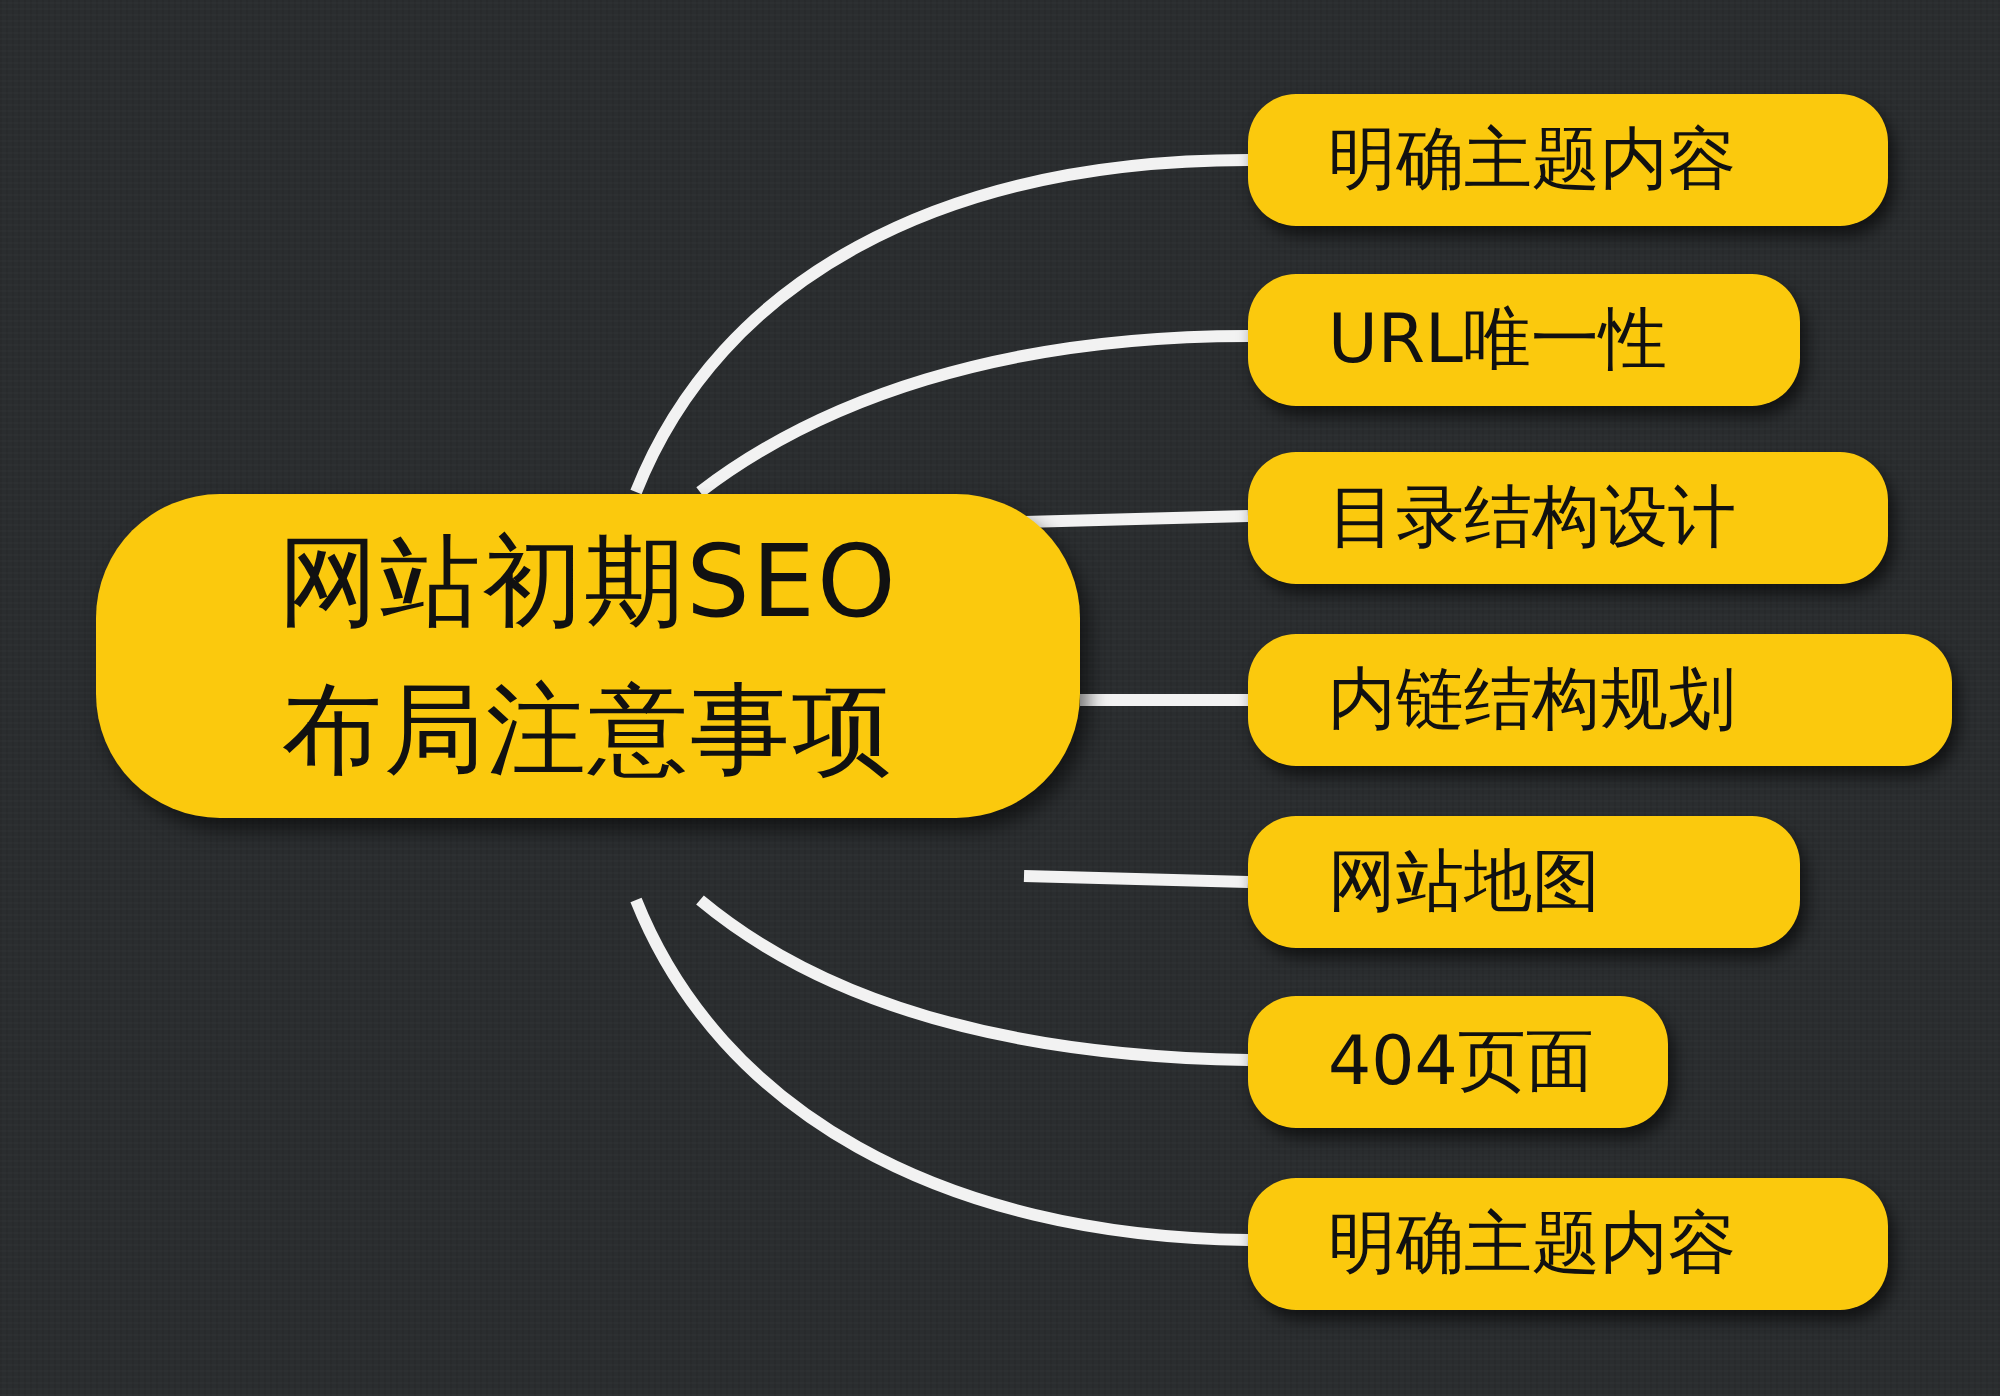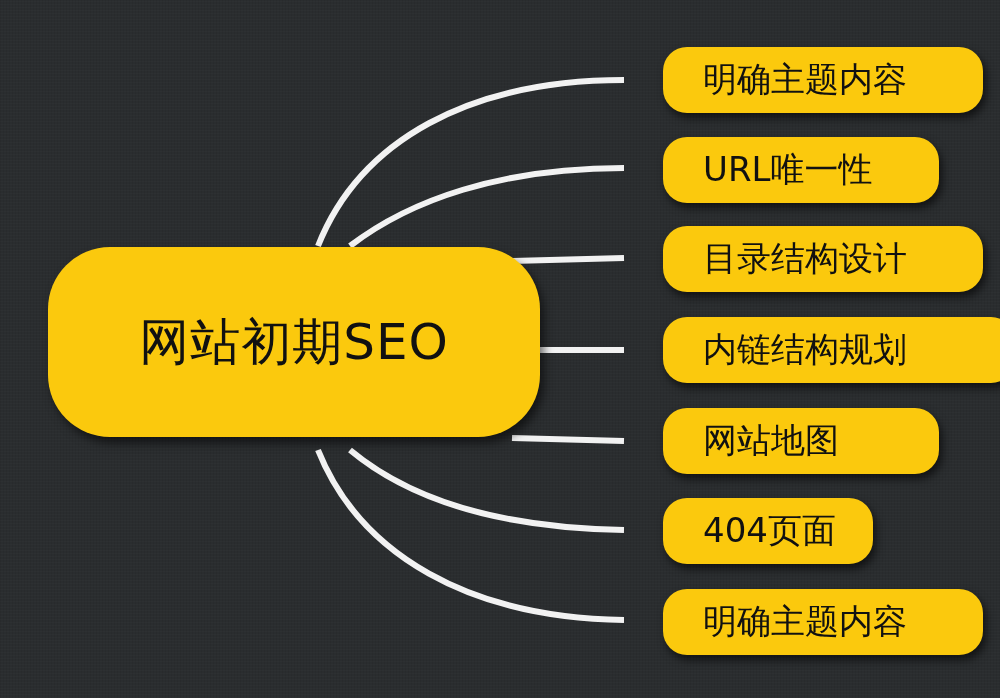--- a/index.html
+++ b/index.html
@@ -11,32 +11,32 @@
   }
   .bg {
     position:absolute; inset:0;
     background:
       repeating-linear-gradient(0deg, rgba(255,255,255,0.015) 0 1px, transparent 1px 3px),
       repeating-linear-gradient(90deg, rgba(0,0,0,0.06) 0 1px, transparent 1px 3px),
       #2a2d2f;
   }
   svg.links { position:absolute; left:0; top:0; width:1000px; height:698px; }
   .center {
-    position:absolute; left:48px; top:247px; width:492px; height:190px;
+    position:absolute; left:48px; top:247px; width:492px; height:162px;
     background:#fbc90d; border-radius:62px;
     box-shadow: 4px 6px 10px rgba(0,0,0,0.55);
     display:flex; flex-direction:column; justify-content:center; align-items:center;
     color:#111; font-size:50px; line-height:74px; letter-spacing:1px;
   }
   .node {
     position:absolute; left:624px; height:66px;
     background:#fbc90d; border-radius:24px;
     box-shadow: 3px 5px 8px rgba(0,0,0,0.6);
     display:flex; align-items:center;
-    color:#111; font-size:34px; padding-left:40px; box-sizing:border-box;margin-left:39px;
+    color:#111; font-size:34px; padding-left:40px; box-sizing:border-box;
   }
 </style>
 </head>
 <body>
 
 <div class="bg"></div>
 
 <svg class="links" viewBox="0 0 1000 698">
   <g fill="none" stroke="#f2f2f2" stroke-width="6" stroke-linecap="butt">
     <path d="M318 246 C 360 140, 470 80, 624 80"></path>
@@ -44,20 +44,21 @@
     <path d="M512 261 L 624 258"></path>
     <path d="M540 350 L 624 350"></path>
     <path d="M512 438 L 624 441"></path>
     <path d="M350 450 C 410 500, 500 528, 624 530"></path>
     <path d="M318 450 C 360 555, 470 618, 624 620"></path>
   </g>
 </svg>
 
 <div class="center">
   <div>网站初期SEO</div>
+  <div>布局注意事项</div>
 </div>
 
 <div class="node" style="top:47px; width:320px;">
   <span>明确主题内容</span>
 </div>
 <div class="node" style="top:137px; width:276px;">
   <span>URL唯一性</span>
 </div>
 <div class="node" style="top:226px; width:320px;">
   <span>目录结构设计</span>

